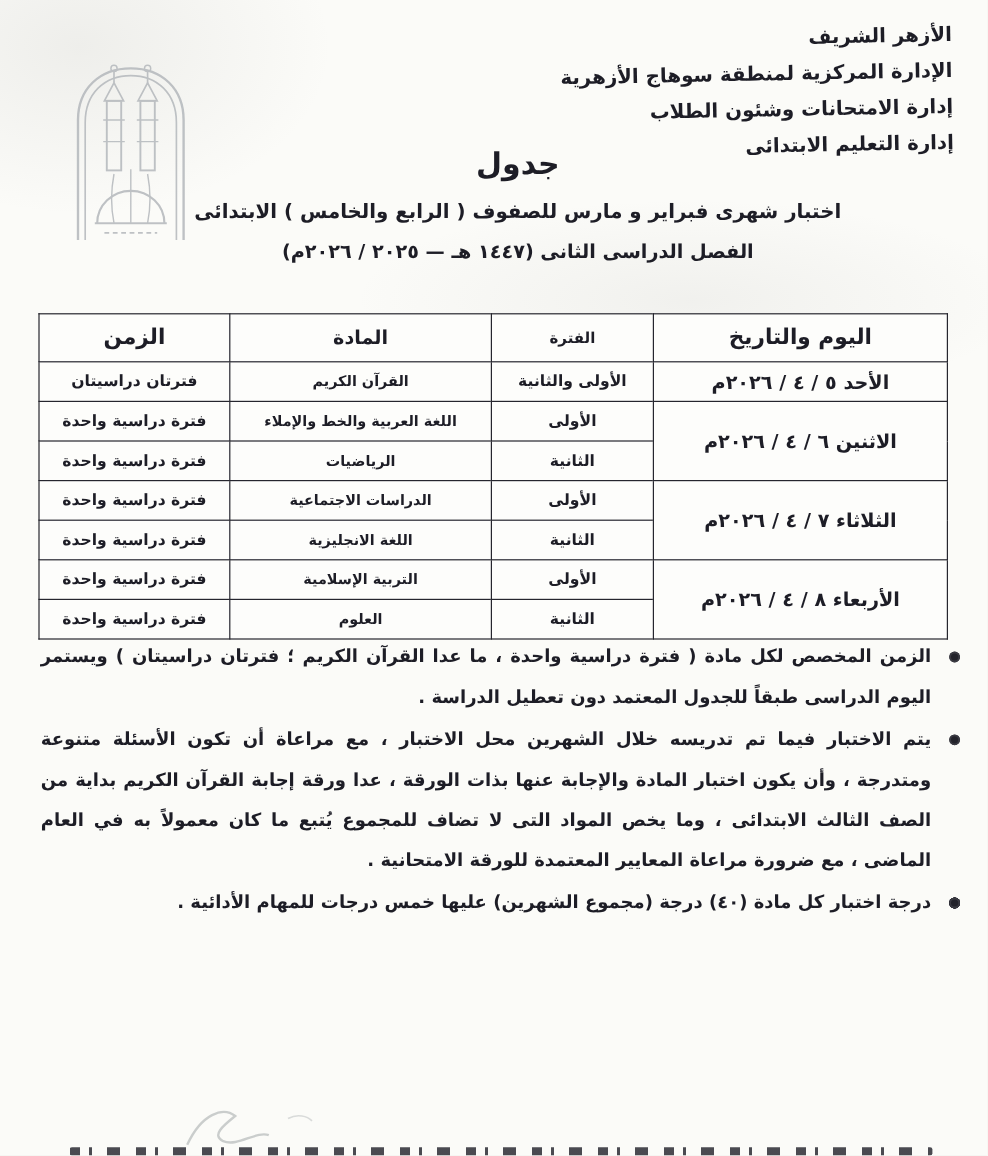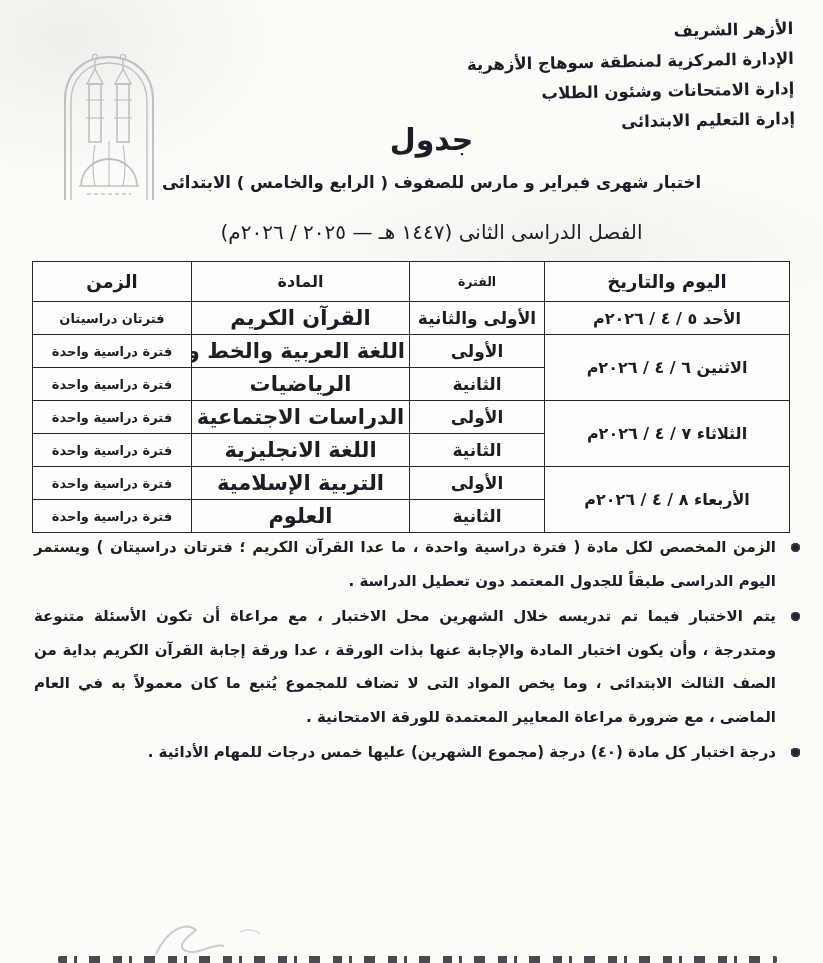--- a/index.html
+++ b/index.html
@@ -23,23 +23,23 @@
     position:absolute;top:14px;right:30px;text-align:right;
     transform:rotate(-1.1deg);transform-origin:top right;
   }
   .org-line{font-weight:bold;font-size:16.5px;line-height:30px;white-space:nowrap;}
 
   
   .logo{position:absolute;top:44px;left:48px;width:122px;height:160px;opacity:.85;}
 
   
   .title-block{position:absolute;top:122px;right:0;left:40px;text-align:center;}
-  .doc-title{font-size:30px;font-weight:bold;letter-spacing:1px;}
+  .doc-title{font-size:25px;font-weight:bold;letter-spacing:1px;}
   .exam-title{margin-top:16px;font-size:16.5px;font-weight:bold;}
-  .term-title{margin-top:28px;font-size:20px;font-weight:normal;}
+  .term-title{margin-top:14px;font-size:16px;font-weight:bold;}
 
   
   table.schedule{
     position:absolute;top:261px;right:33px;width:757px;
     border-collapse:collapse;table-layout:fixed;
     background:#fdfdfb;
   }
   table.schedule th,table.schedule td{
     border:1.6px solid #26262e;text-align:center;vertical-align:middle;
     font-weight:bold;padding:0 4px;overflow:hidden;white-space:nowrap;
@@ -48,22 +48,22 @@
   table.schedule tbody tr{height:33px;}
   .col-day{width:245px;}
   .col-period{width:135px;}
   .col-subject{width:218px;}
   .col-time{width:159px;}
   th.h-day{font-size:18px;}
   th.h-period{font-size:12.5px;}
   th.h-subject{font-size:16px;}
   th.h-time{font-size:18px;}
   td.day-cell{font-size:16px;}
-  td.period-cell{font-size:17px;}
-  td.subject-cell{font-size:21px;}
+  td.period-cell{font-size:13px;}
+  td.subject-cell{font-size:12px;}
   td.time-cell{font-size:13px;}
 
   
   .notes{position:absolute;top:531px;right:20px;left:34px;}
   .note{
     position:relative;padding-right:27px;margin-bottom:2px;
     font-weight:bold;font-size:15px;line-height:33.5px;
     text-align:justify;text-justify:inter-word;
   }
   .note .bullet{

